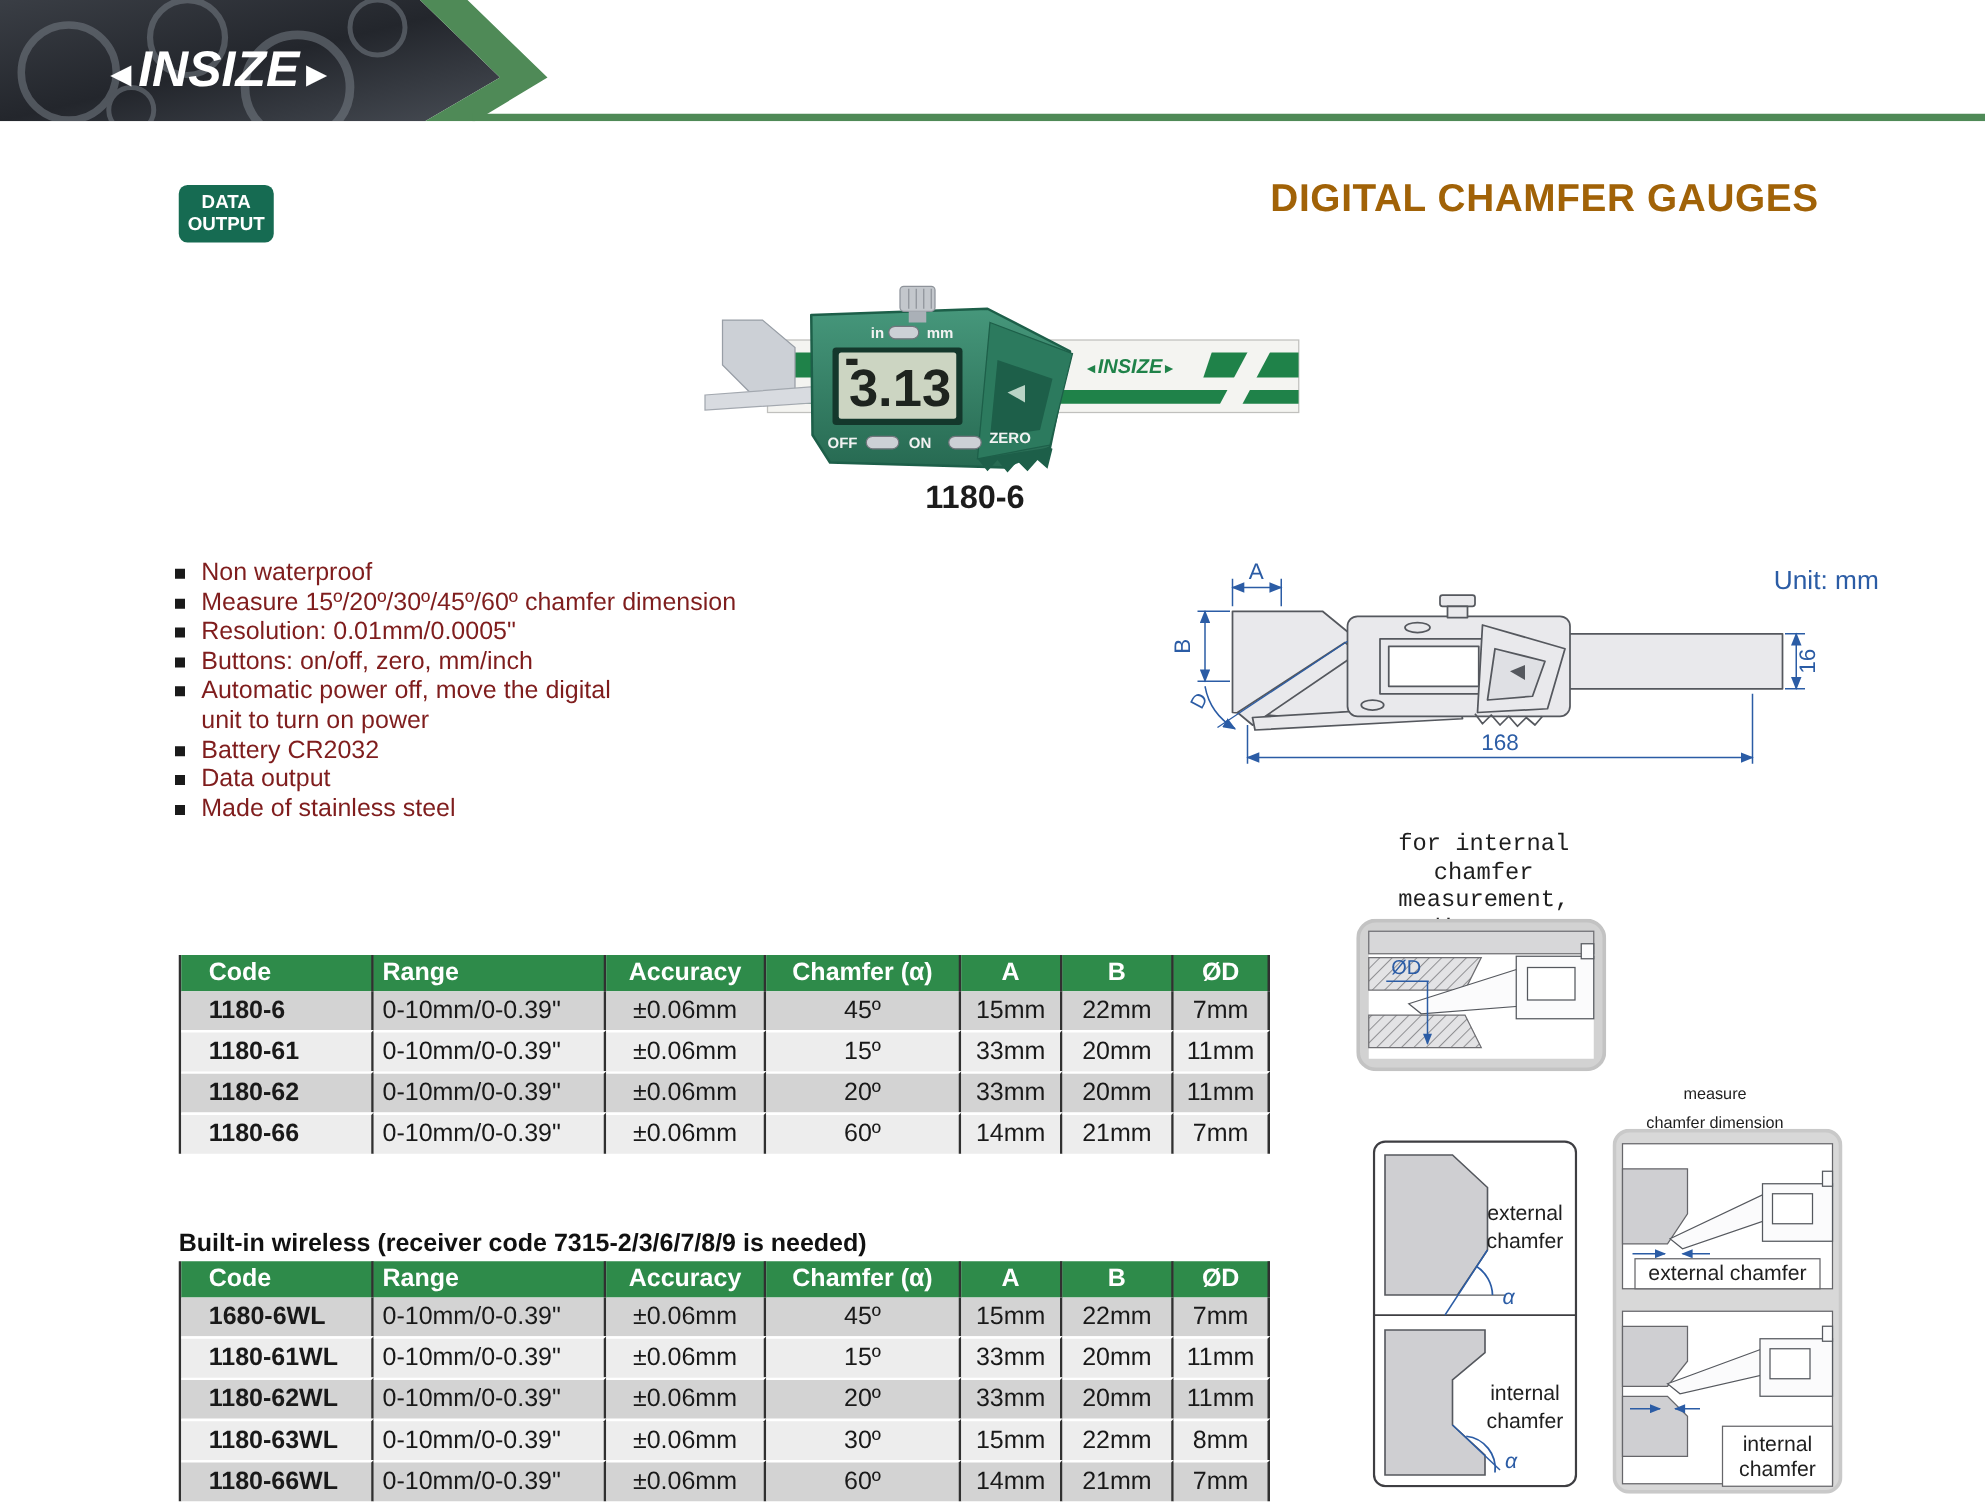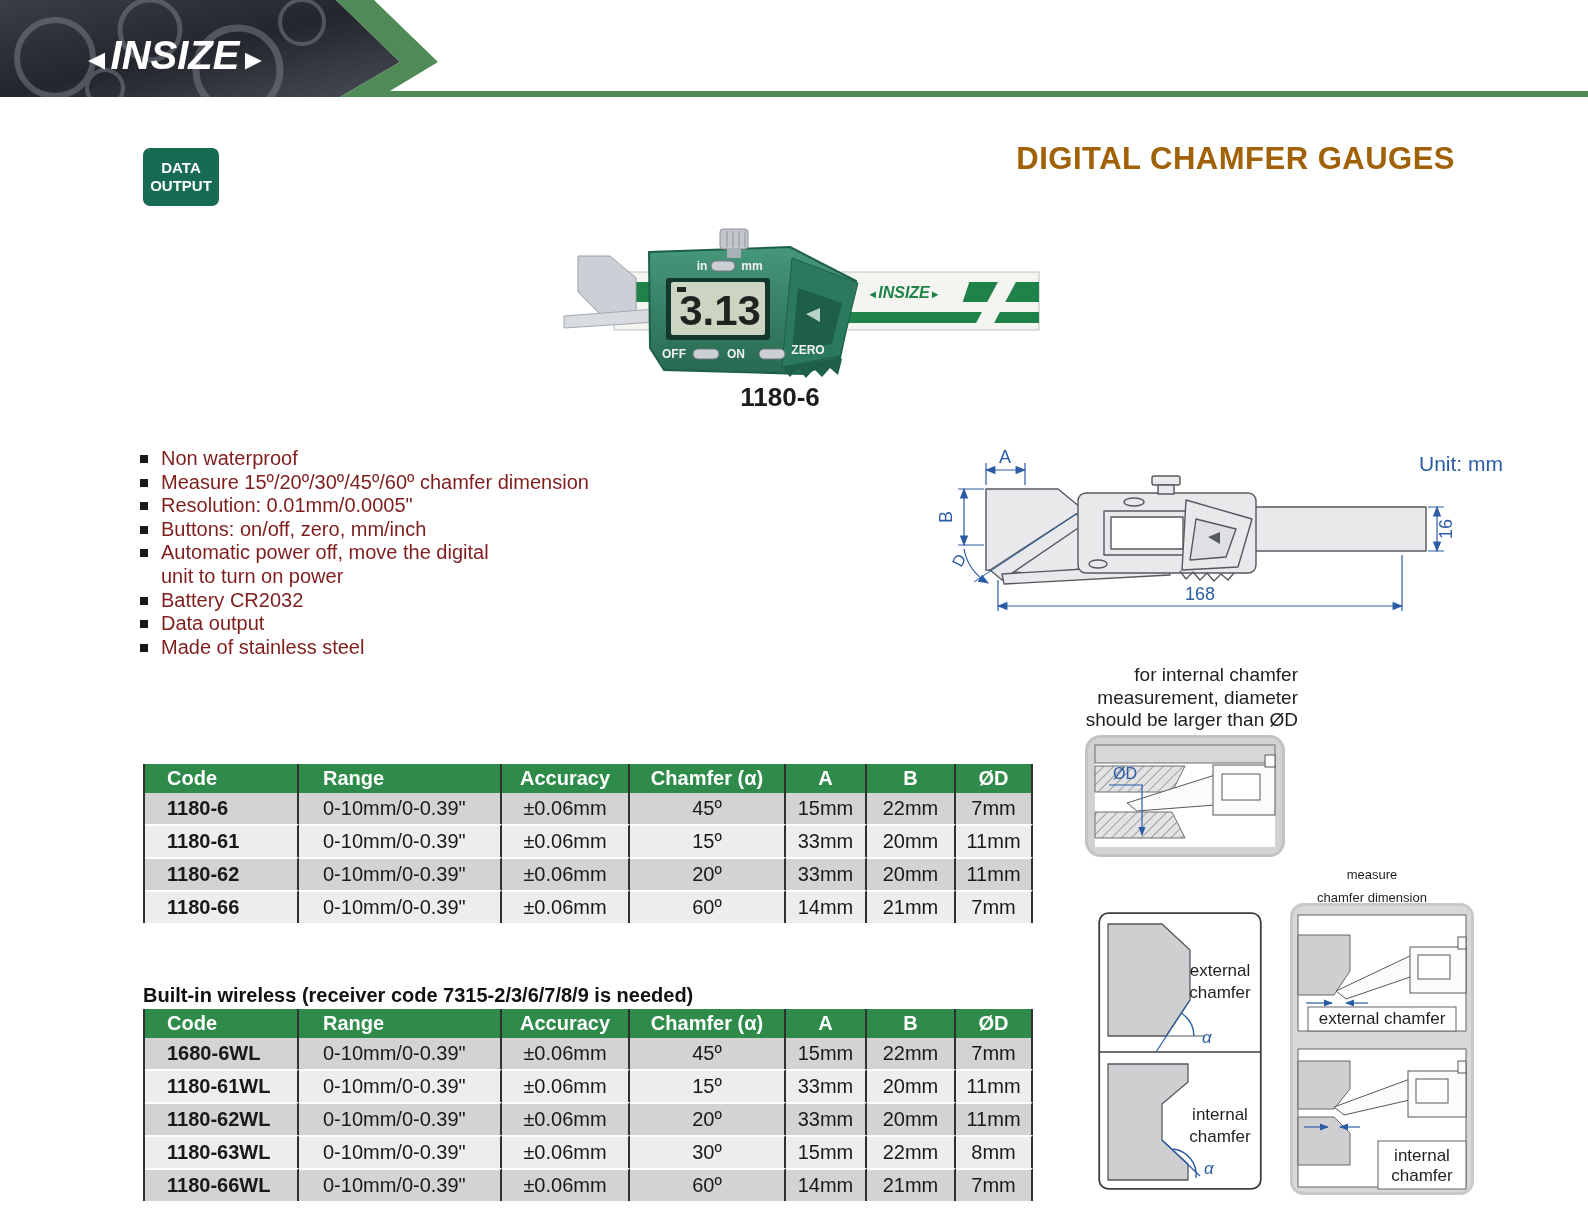--- a/index.html
+++ b/index.html
@@ -2,21 +2,21 @@
 <html><head>
 <meta charset="utf-8">
 <style>
   html,body{margin:0;padding:0;background:#fff;}
   .page{position:relative;width:1588px;height:1208px;background:#fff;overflow:hidden;
         font-family:"Liberation Sans",sans-serif;color:#1a1a1a;}
   .abs{position:absolute;}
   
   .hdr-svg{left:0;top:0;}
   
-  .badge{left:143px;top:148px;width:76px;height:58px;background:#166b52;border-radius:7px;
+  .badge{left:143px;top:148px;width:76px;height:46px;background:#166b52;border-radius:7px;
          display:flex;flex-direction:column;align-items:center;justify-content:center;
          color:#fff;font-weight:bold;font-size:15px;line-height:18px;text-align:center;}
   
   .page-title{right:133px;top:141px;font-size:31px;font-weight:bold;letter-spacing:.5px;color:#a16207;}
   
   .caption{left:700px;top:382px;width:160px;text-align:center;font-size:26px;font-weight:bold;color:#1c1c1c;}
   
   .features{left:140px;top:447px;width:540px;font-size:20px;line-height:23.6px;color:#7f1d1d;}
   .feat{display:flex;align-items:flex-start;}
   .feat .sq{flex:0 0 auto;width:8px;height:8px;background:#1a1a1a;margin:8px 13px 0 0;}
@@ -27,29 +27,29 @@
   
   table.spec{position:absolute;left:143px;width:832px;border-collapse:separate;border-spacing:0;
              table-layout:fixed;font-size:20px;color:#191919;border-left:2px solid #303030;}
   table.spec.t1{top:764px;} table.spec.t2{top:1009px;}
   table.spec th{background:#2e8b4a;color:#fff;font-weight:bold;height:27px;border-right:2px solid #303030;}
   table.spec td{height:29px;border-right:2px solid #303030;border-top:2px solid #fff;}
   table.spec tr:first-child td{border-top:none;}
   table.spec tbody tr:nth-child(odd) td{background:#d3d3d3;}
   table.spec tbody tr:nth-child(even) td{background:#ededed;}
   table.spec .c0{width:129px;text-align:left;padding-left:22px;}
-  table.spec .c1{width:176px;text-align:left;padding-left:24px;}
+  table.spec .c1{width:176px;text-align:left;padding-left:7px;}
   table.spec .c2{width:124px;text-align:center;}
   table.spec .c3{width:152px;text-align:center;}
   table.spec .c4{width:77px;text-align:center;}
   table.spec .c5{width:85px;text-align:center;}
   table.spec .c6{width:73px;text-align:center;}
   table.spec td.c0{font-weight:bold;}
   
-  .note{left:1076px;top:664px;width:222px;text-align:right;font-size:19px;line-height:22.6px;color:#1e1e1e;}
+  .note{left:1076px;top:664px;width:222px;text-align:center;font-size:19px;line-height:22.6px;color:#1e1e1e;font-family:Liberation Mono, monospace;}
   .measure{left:1280px;top:864px;width:184px;text-align:center;font-size:13px;line-height:22.6px;color:#1e1e1e;}
   svg text{font-family:"Liberation Sans",sans-serif;}
 </style>
 </head>
 <body>
 
 <div class="page">
 
   <svg class="abs hdr-svg" width="1588" height="97" viewBox="0 0 1588 97">
     <defs>

